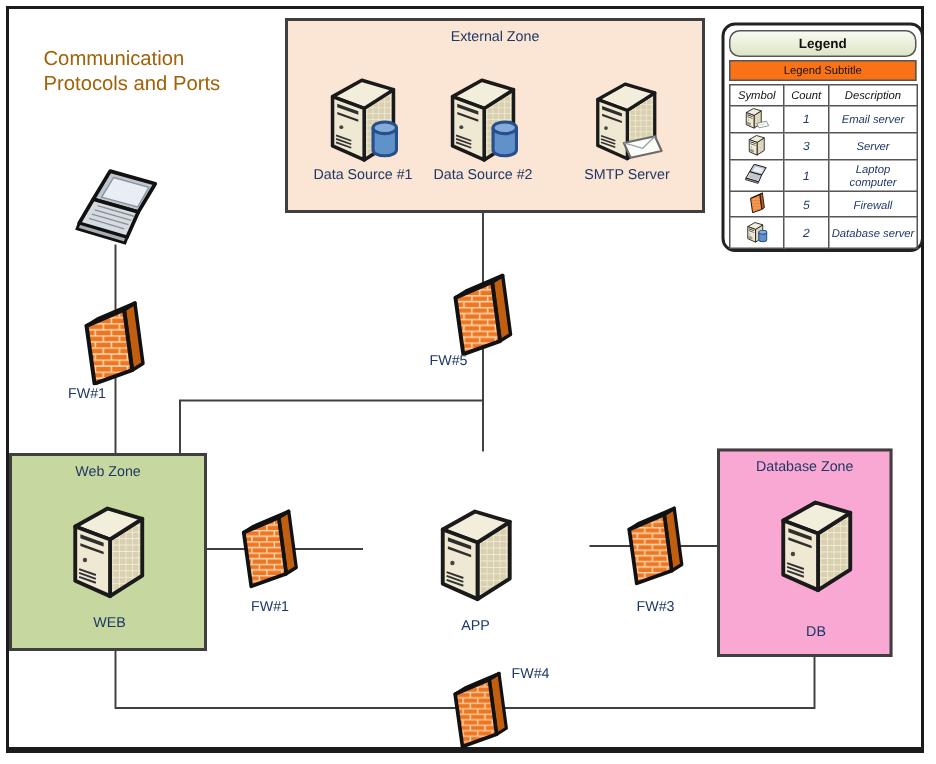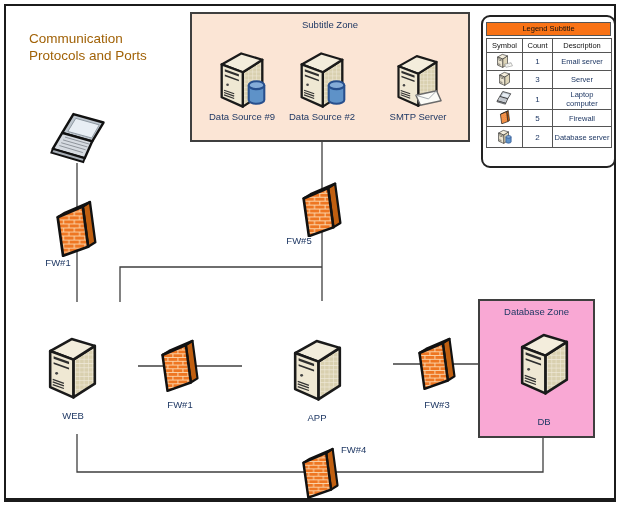--- a/index.html
+++ b/index.html
@@ -39,21 +39,21 @@
   }
   #legend .sub{
     margin-top:2px;border:1px solid #555;height:12px;background:#f97316;
     font-size:7.5px;color:#111;text-align:center;line-height:12px;
   }
   #legend table{
     margin-top:2px;border-collapse:collapse;width:125px;table-layout:fixed;
   }
   #legend th,#legend td{
     border:1px solid #555;text-align:center;vertical-align:middle;
-    padding:0 1px;overflow:hidden;
+    padding:0 1px;overflow:hidden;font-style:italic;
   }
   #legend th{font-size:7.5px;font-weight:normal;color:#111;height:13px;}
   #legend td{font-size:7.5px;color:#1F3864;}
   #legend td.cnt{font-size:8px;}
   #legend col.c-sym{width:36px;}#legend col.c-cnt{width:30px;}#legend col.c-desc{width:59px;}
   .r-s{height:15px;}.r-t{height:21px;}
 </style>
 </head>
 <body>
 
@@ -105,21 +105,24 @@
         <path d="M2,7 L16,11 L25,2" fill="none" stroke="#9aa0a6" stroke-width="1"></path>
       </symbol>
     </defs>
   </svg>
 
   <div id="frame"></div>
 
   <div class="title">Communication Protocols and Ports</div>
 
   <div class="zone" style="left:190px;top:12px;width:280px;height:130px;background:#FBE5D5;">
-    <div class="zone-label">Subtitle Zone</div>
+    <div class="zone-label">External Zone</div>
+  </div>
+  <div class="zone" style="left:6px;top:302px;width:132px;height:132px;background:#C6D8A0;">
+    <div class="zone-label">Web Zone</div>
   </div>
   <div class="zone" style="left:478px;top:299px;width:117px;height:139px;background:#f9a8d4;">
     <div class="zone-label">Database Zone</div>
   </div>
 
   <svg class="lines" width="624" height="509">
     <path d="M77,163 L77,302" fill="none" stroke="#3F3F3F" stroke-width="1.3"></path>
     <path d="M322,142 L322,301" fill="none" stroke="#3F3F3F" stroke-width="1.3"></path>
     <path d="M322,267 L120,267 L120,302" fill="none" stroke="#3F3F3F" stroke-width="1.3"></path>
     <path d="M138,366 L242,366" fill="none" stroke="#3F3F3F" stroke-width="1.3"></path>
@@ -130,21 +133,21 @@
   <div class="icon" style="left:217px;top:48px;">
     <svg width="50" height="61">
         <use href="#sym-server"></use>
       </svg>
   </div>
   <div class="icon" style="left:246px;top:80px;">
     <svg width="21" height="26">
         <use href="#sym-cylinder"></use>
       </svg>
   </div>
-  <div class="lbl" style="left:192px;top:111px;width:100px;">Data Source #9</div>
+  <div class="lbl" style="left:192px;top:111px;width:100px;">Data Source #1</div>
 
   <div class="icon" style="left:297px;top:48px;">
     <svg width="50" height="61">
         <use href="#sym-server"></use>
       </svg>
   </div>
   <div class="icon" style="left:326px;top:80px;">
     <svg width="21" height="26">
         <use href="#sym-cylinder"></use>
       </svg>
@@ -219,20 +222,21 @@
   <div class="lbl" style="left:287px;top:412px;width:60px;">APP</div>
 
   <div class="icon" style="left:517px;top:329px;">
     <svg width="55" height="67">
         <use href="#sym-server"></use>
       </svg>
   </div>
   <div class="lbl" style="left:514px;top:416px;width:60px;">DB</div>
 
   <div id="legend">
+    <div class="hdr">Legend</div>
     <div class="sub">Legend Subtitle</div>
     <table>
       <colgroup>
           <col class="c-sym">
           <col class="c-cnt">
           <col class="c-desc">
         </colgroup>
       <tbody>
           <tr>
         <th>Symbol</th>

